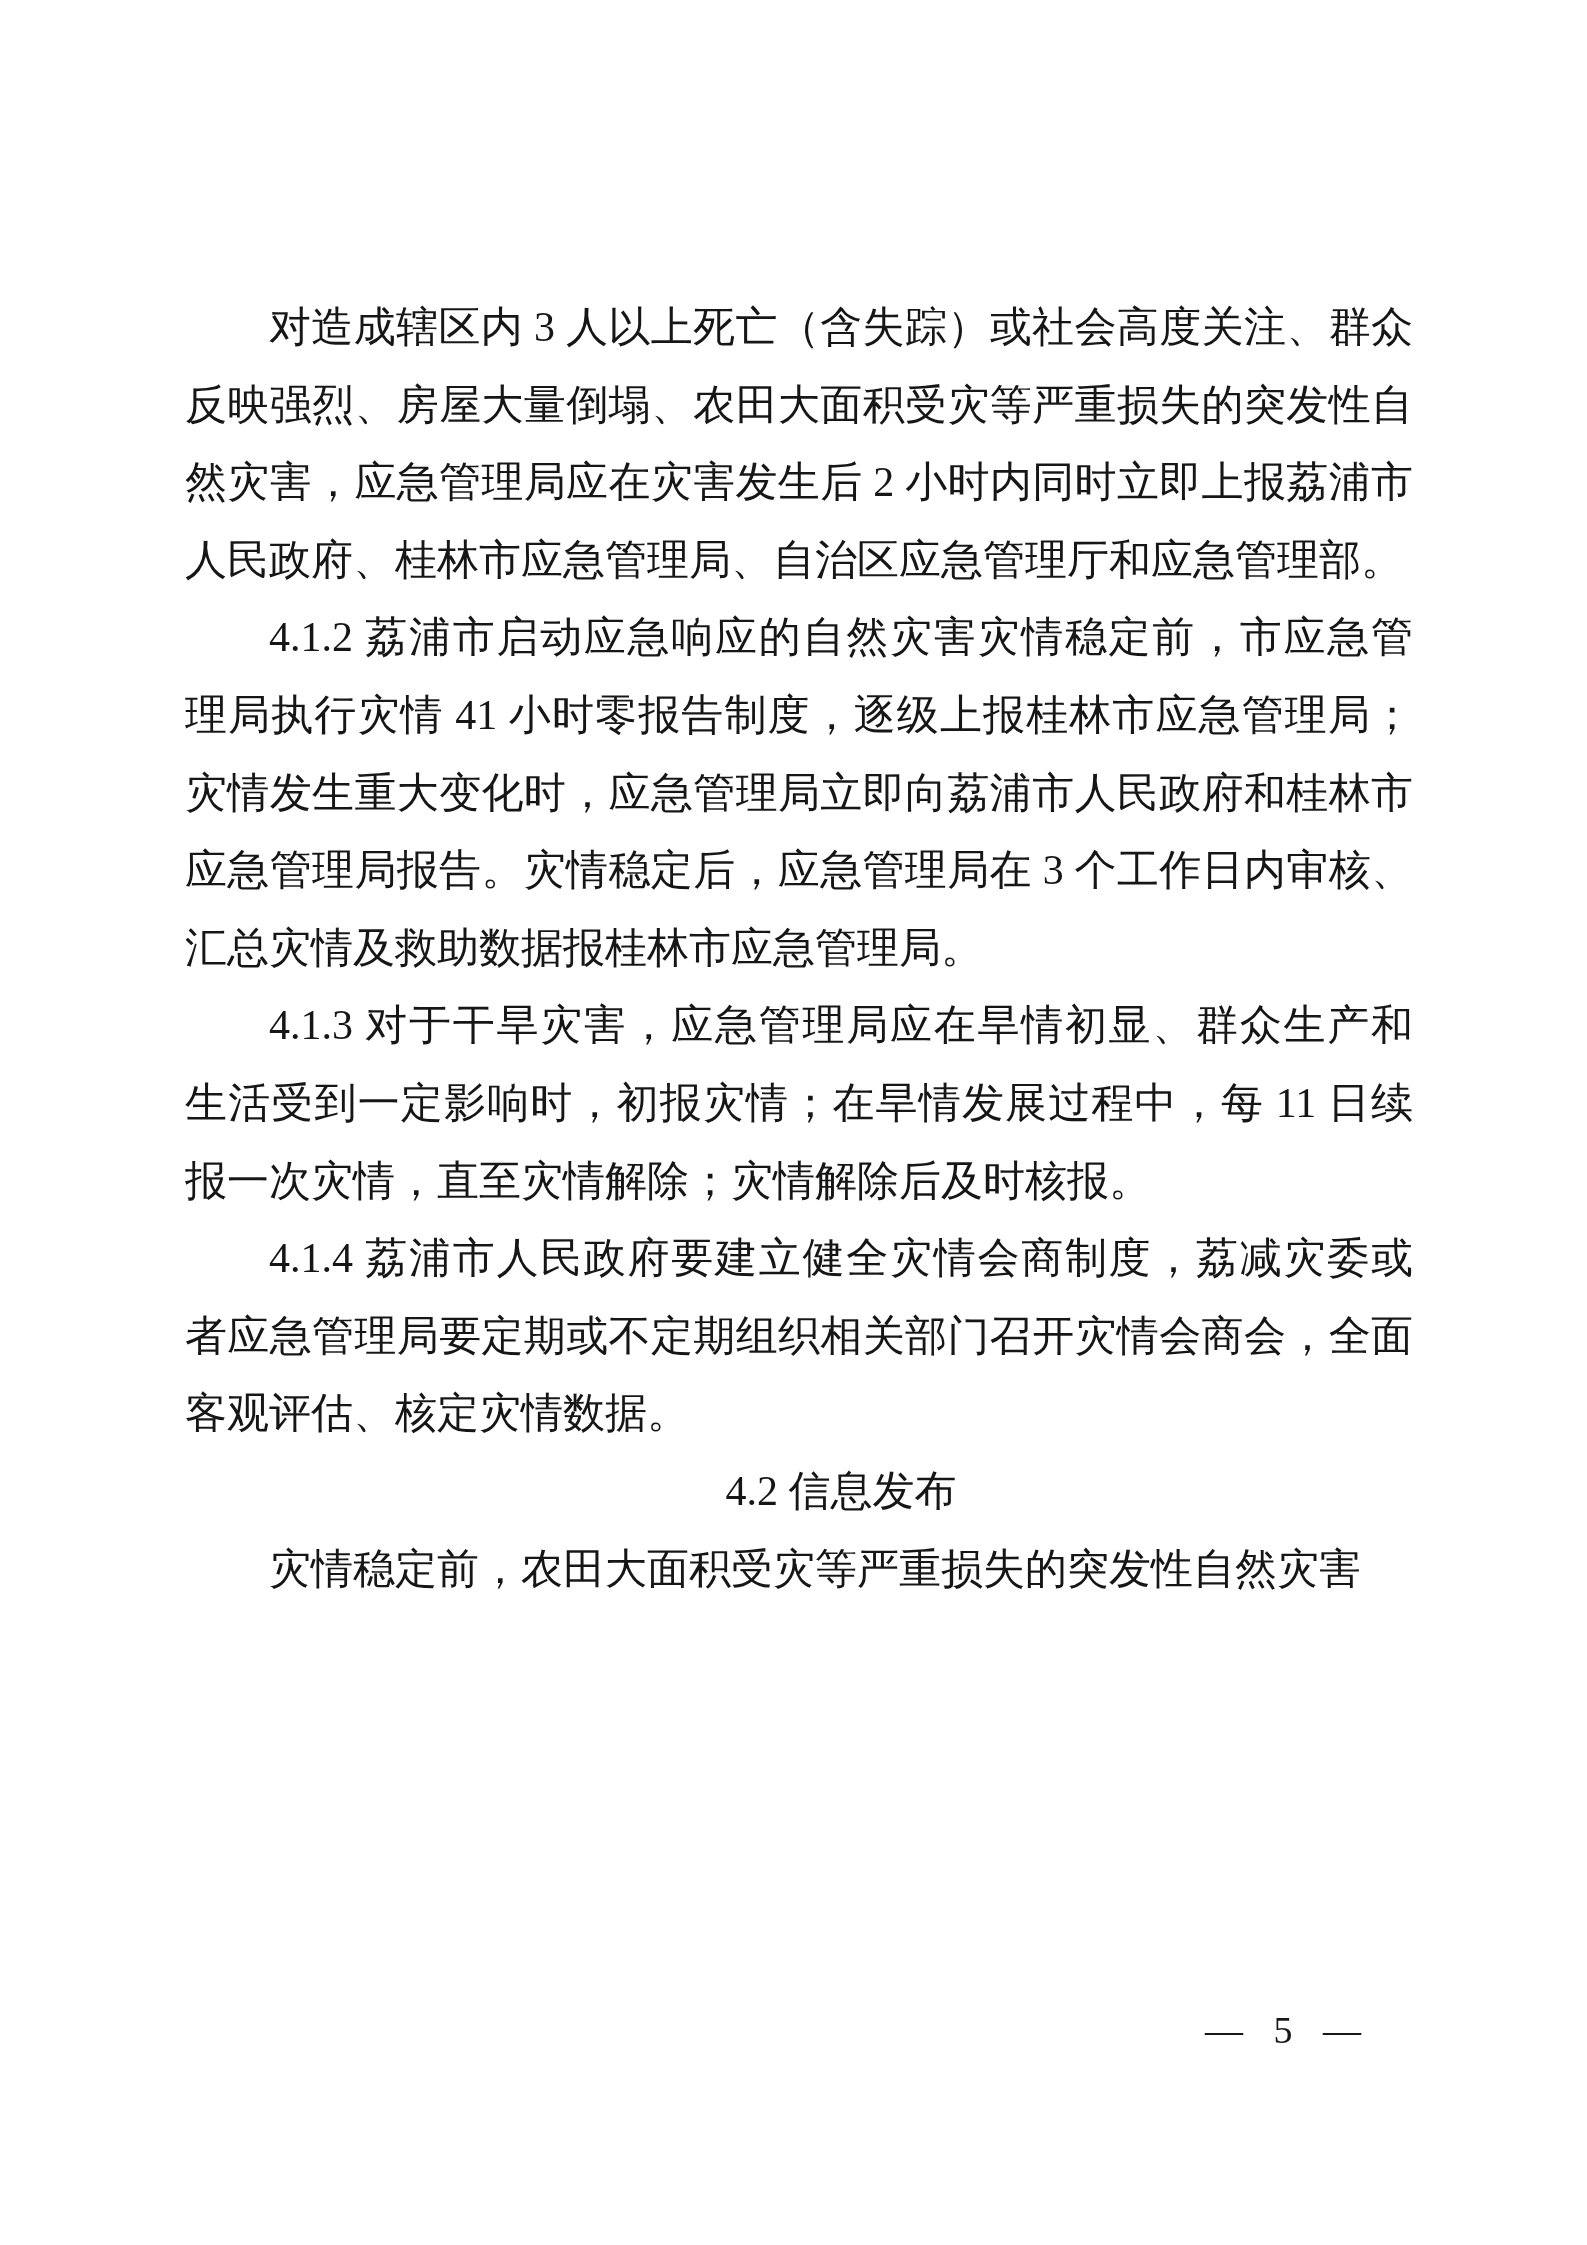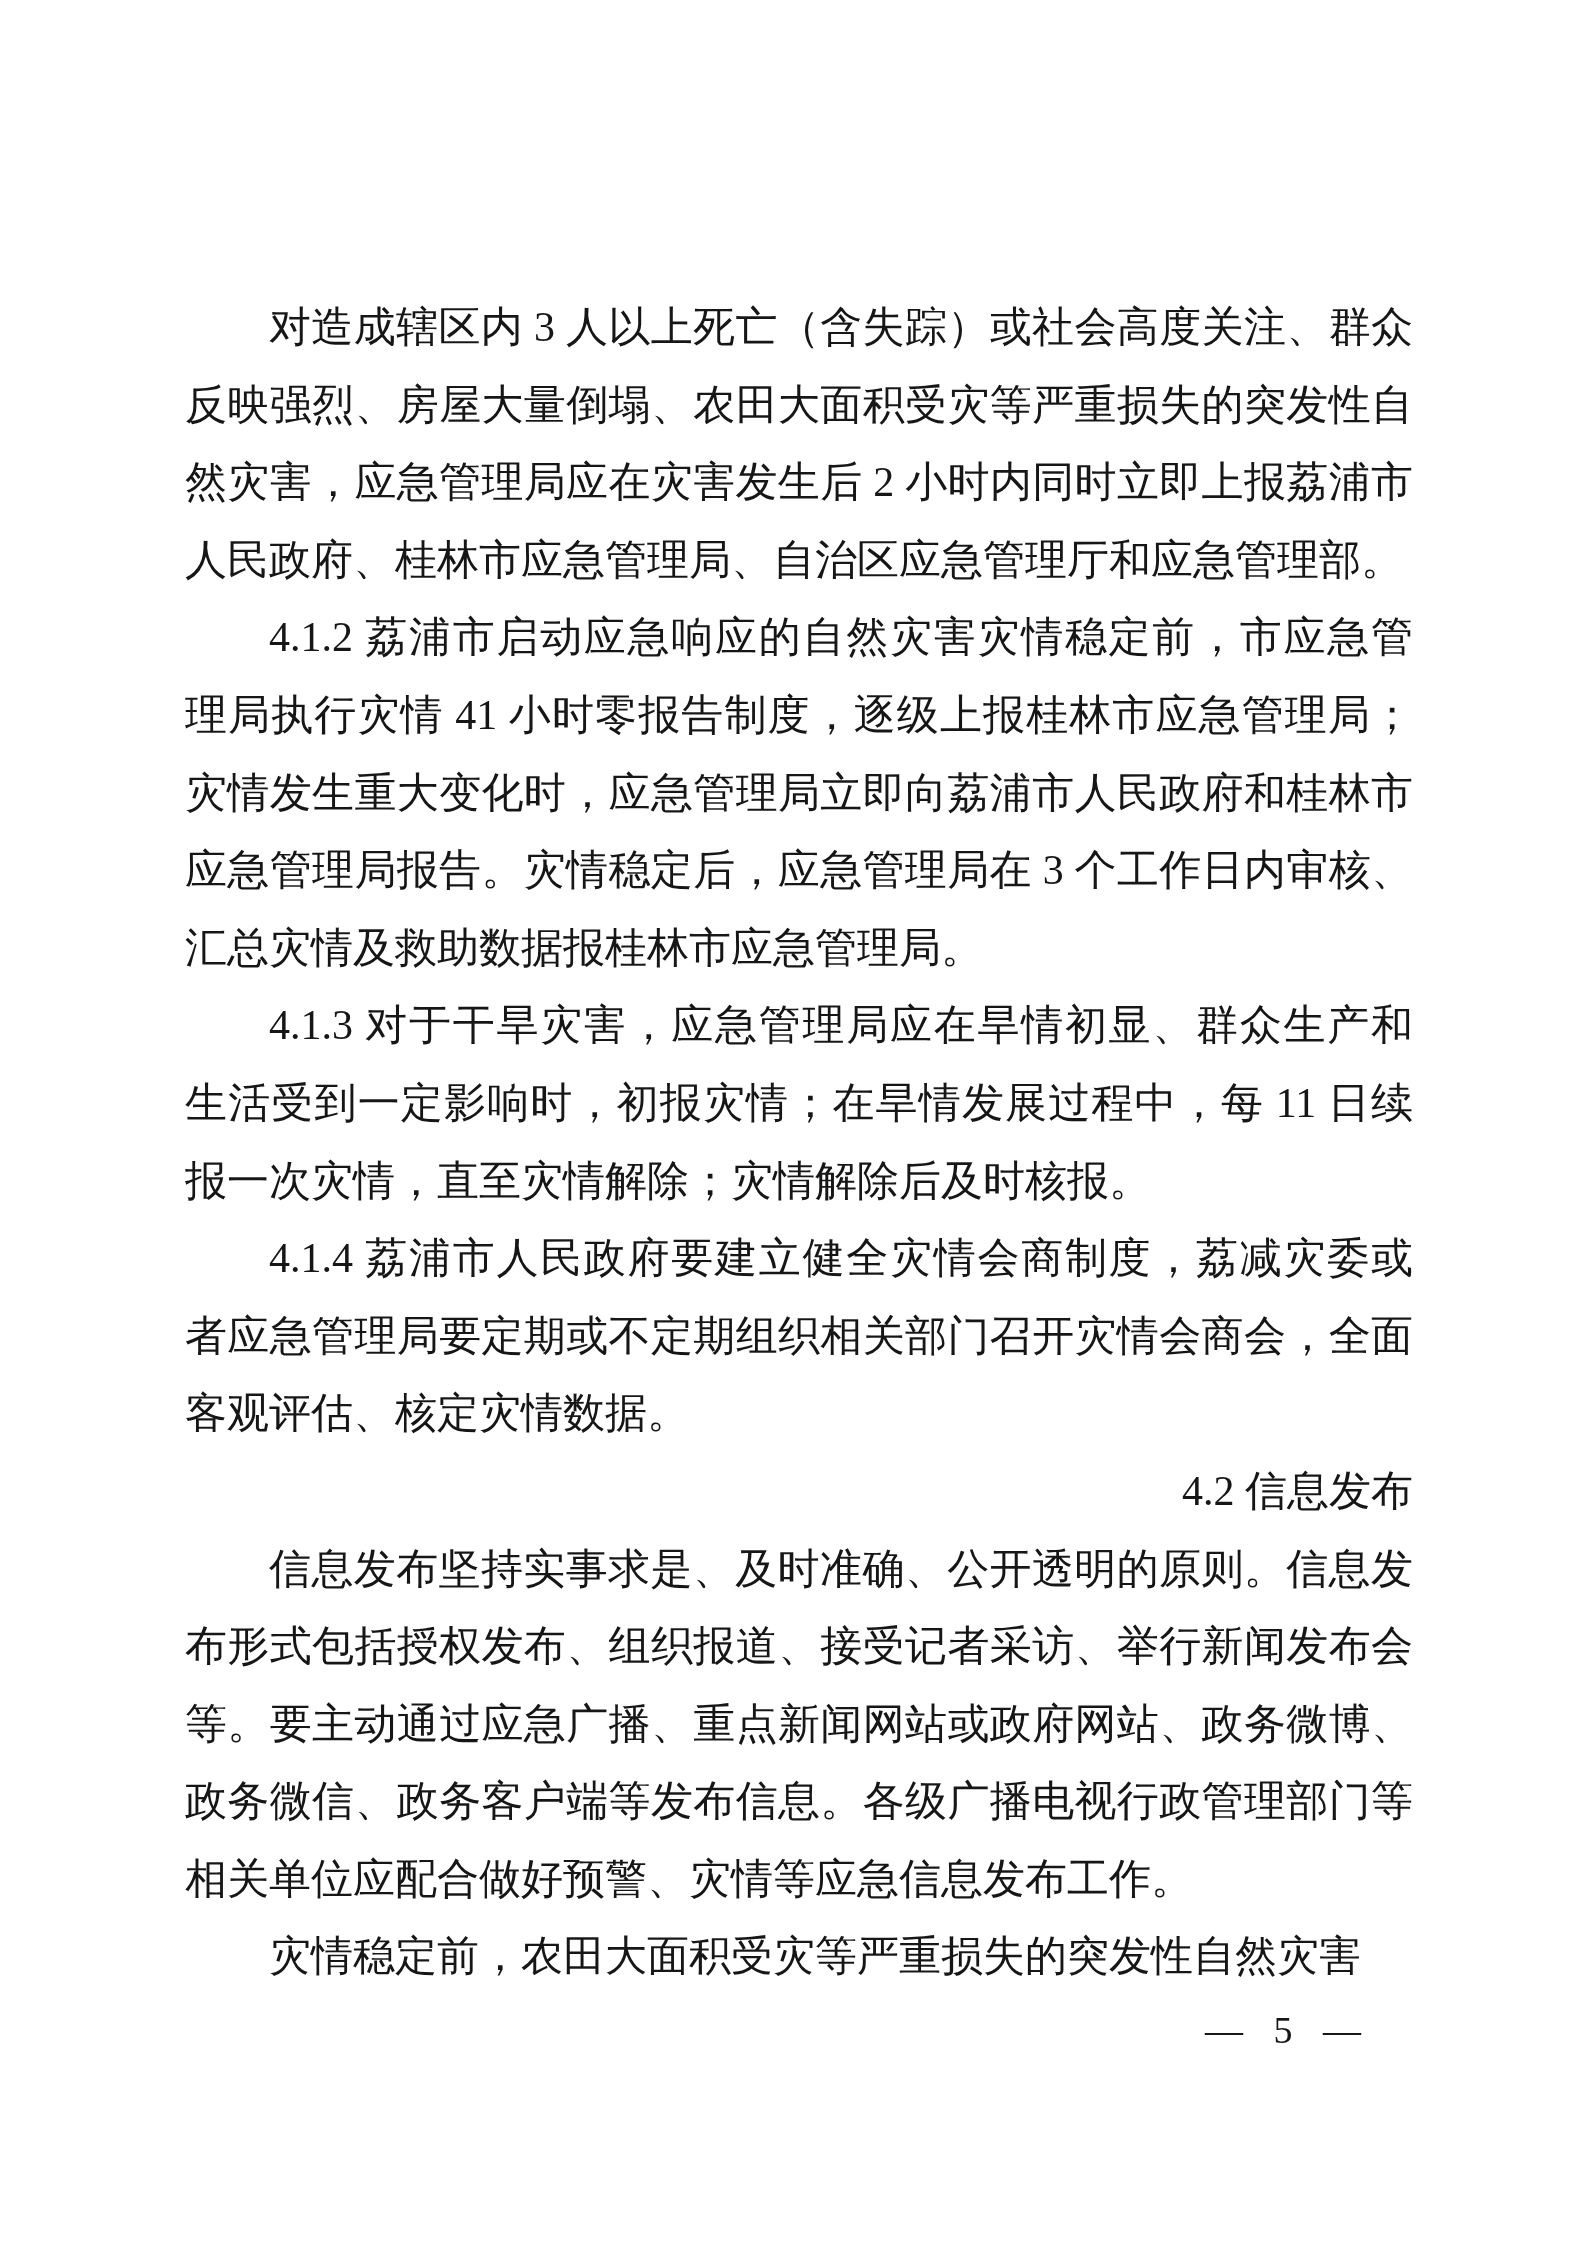--- a/index.html
+++ b/index.html
@@ -26,21 +26,21 @@
     margin: 0;
     font-size: 42px;
     line-height: 77.6px;
     text-indent: 2em;
     text-align: justify;
     text-justify: inter-ideograph;
     letter-spacing: 0;
     font-weight: 400;
   }
   .doc-content p.heading {
-    text-align: right;
+    text-align: center;
   }
   .page-footer {
     position: absolute;
     top: 2008px;
     left: 1205px;
     width: 156px;
     display: flex;
     justify-content: space-between;
     align-items: center;
     font-size: 38px;
@@ -55,21 +55,20 @@
 <body>
 
 <div class="page">
 
   <div class="doc-content">
     <p>对造成辖区内 3 人以上死亡（含失踪）或社会高度关注、群众反映强烈、房屋大量倒塌、农田大面积受灾等严重损失的突发性自然灾害，应急管理局应在灾害发生后 2 小时内同时立即上报荔浦市人民政府、桂林市应急管理局、自治区应急管理厅和应急管理部。</p>
     <p>4.1.2 荔浦市启动应急响应的自然灾害灾情稳定前，市应急管理局执行灾情 41 小时零报告制度，逐级上报桂林市应急管理局；灾情发生重大变化时，应急管理局立即向荔浦市人民政府和桂林市应急管理局报告。灾情稳定后，应急管理局在 3 个工作日内审核、汇总灾情及救助数据报桂林市应急管理局。</p>
     <p>4.1.3 对于干旱灾害，应急管理局应在旱情初显、群众生产和生活受到一定影响时，初报灾情；在旱情发展过程中，每 11 日续报一次灾情，直至灾情解除；灾情解除后及时核报。</p>
     <p>4.1.4 荔浦市人民政府要建立健全灾情会商制度，荔减灾委或者应急管理局要定期或不定期组织相关部门召开灾情会商会，全面客观评估、核定灾情数据。</p>
     <p class="heading">4.2 信息发布</p>
-    <p>信息发布坚持实事求是、及时准确、公开透明的原则。信息发布形式包括授权发布、组织报道、接受记者采访、举行新闻发布会等。要主动通过应急广播、重点新闻网站或政府网站、政务微博、政务微信、政务客户端等发布信息。各级广播电视行政管理部门等相关单位应配合做好预警、灾情等应急信息发布工作。</p>
     <p>灾情稳定前，农田大面积受灾等严重损失的突发性自然灾害</p>
   </div>
 
   <div class="page-footer">
     <span class="dash">—</span>
     <span class="num">5</span>
     <span class="dash">—</span>
   </div>
 
 </div>

